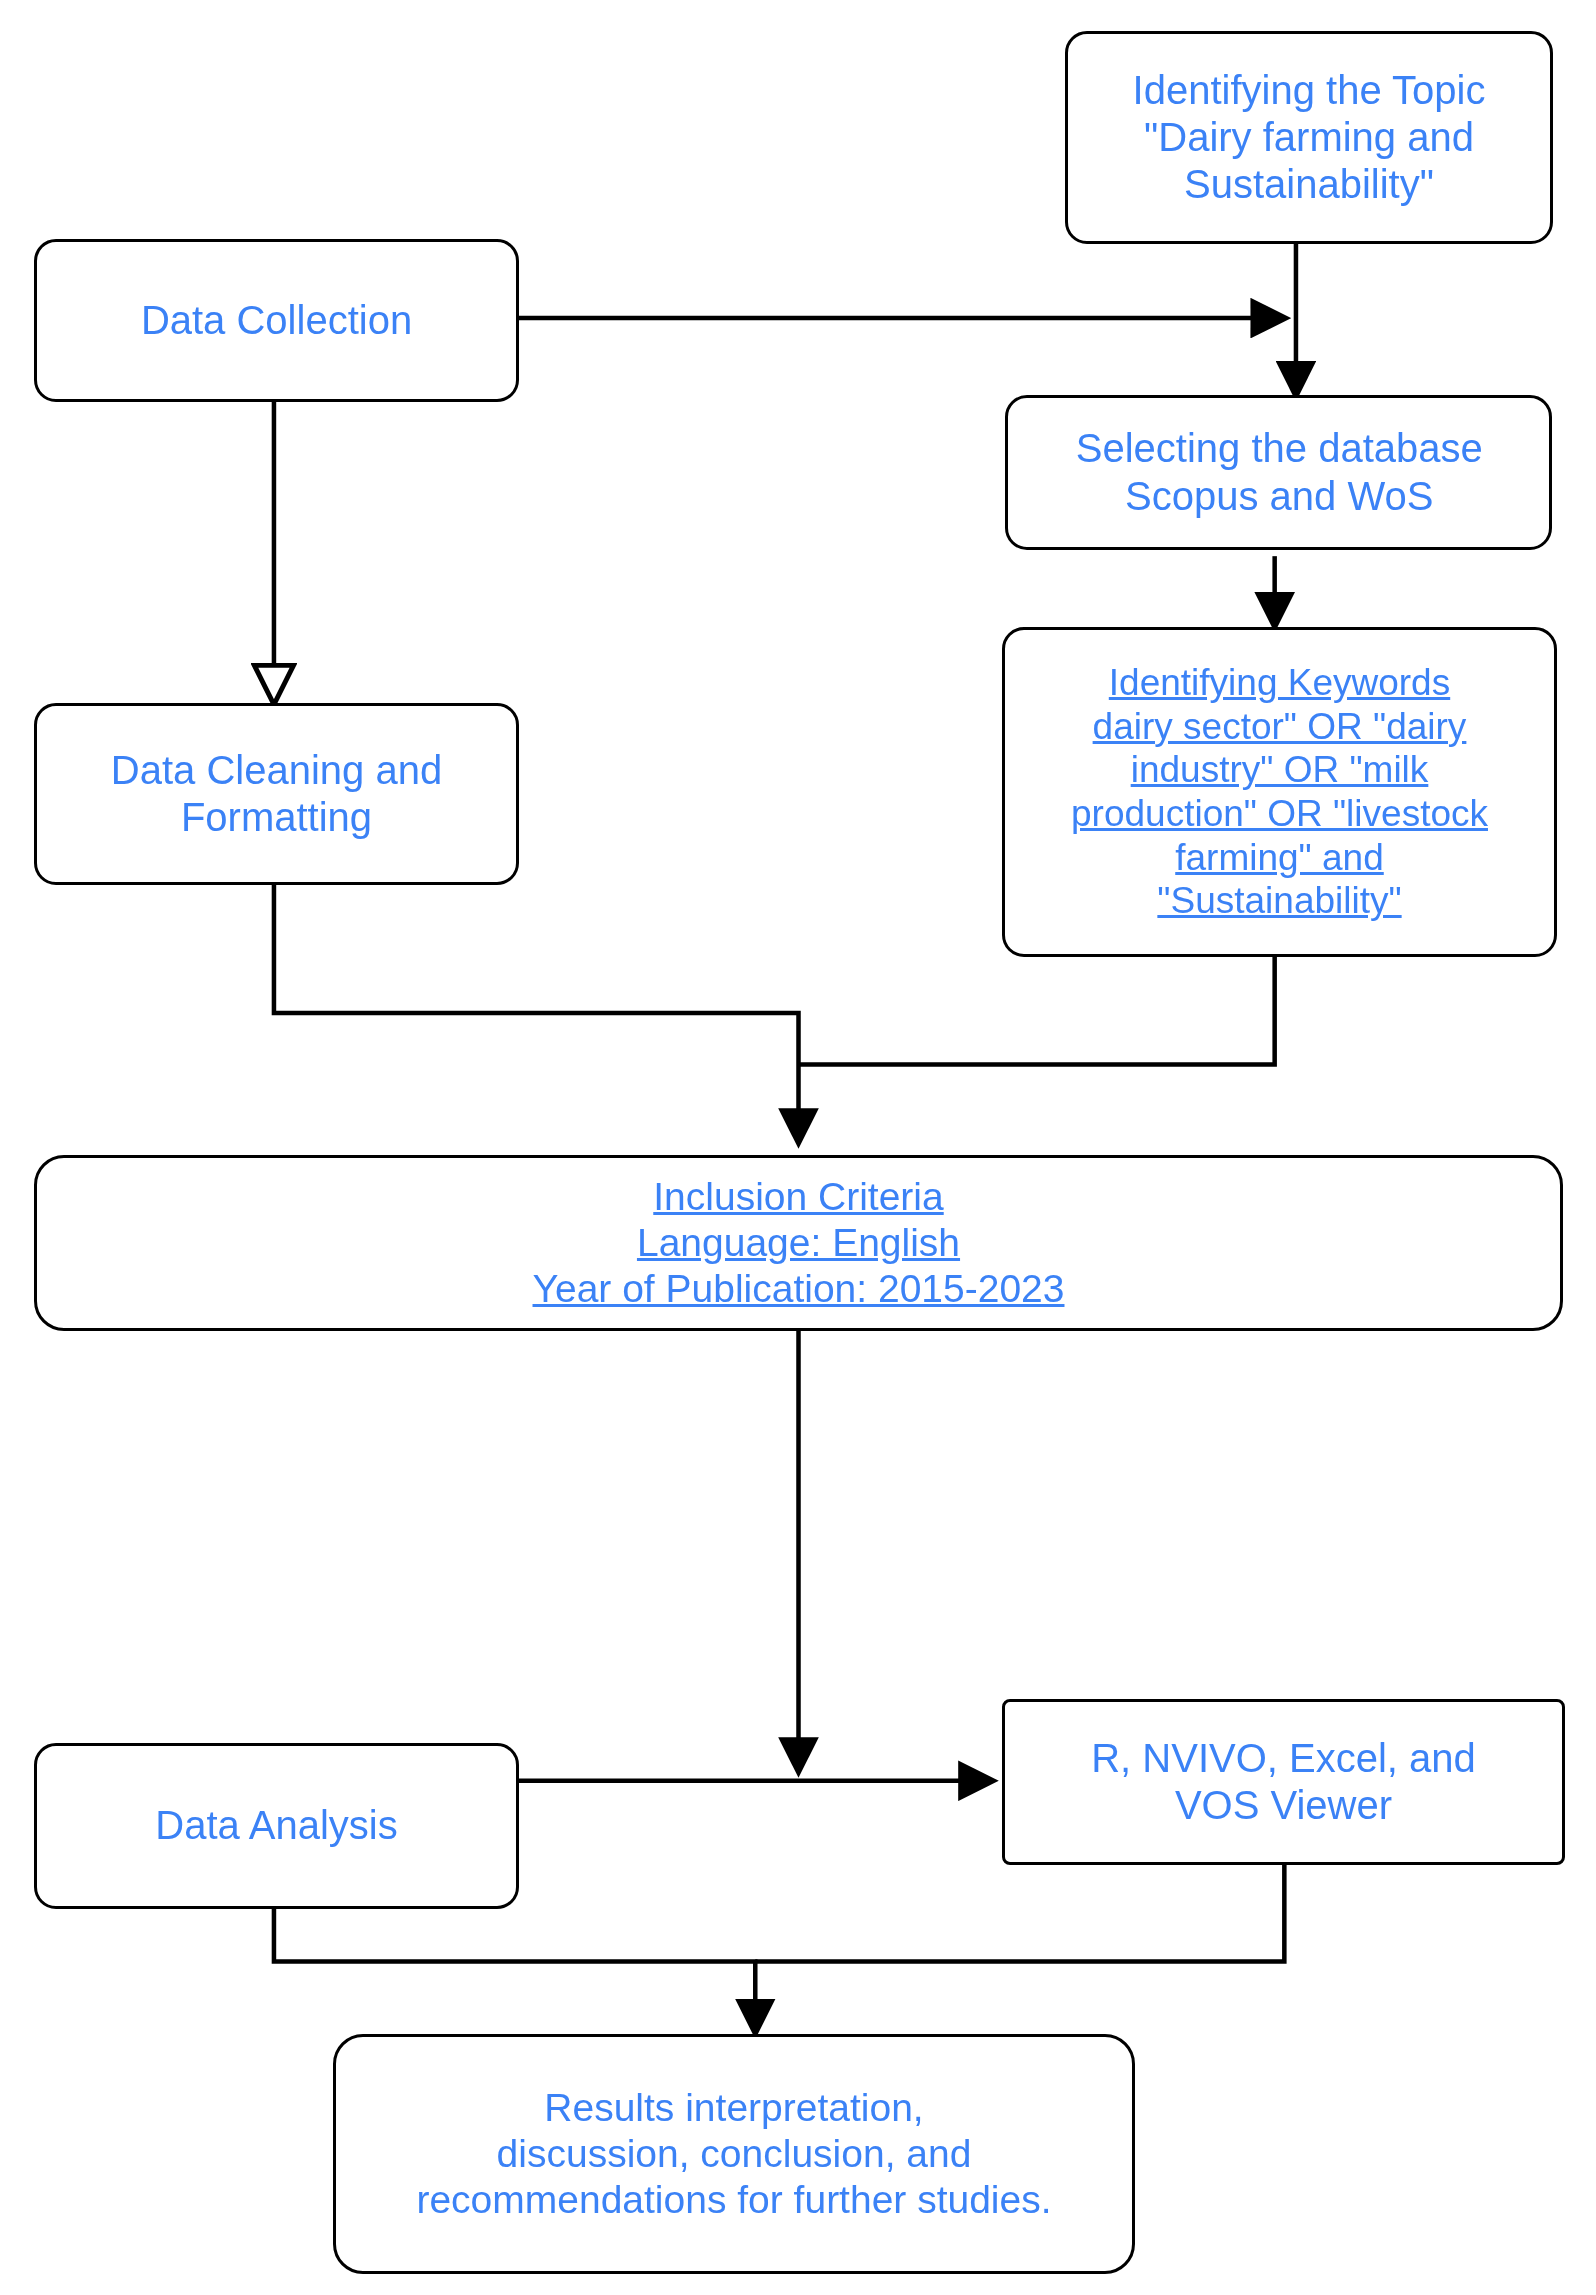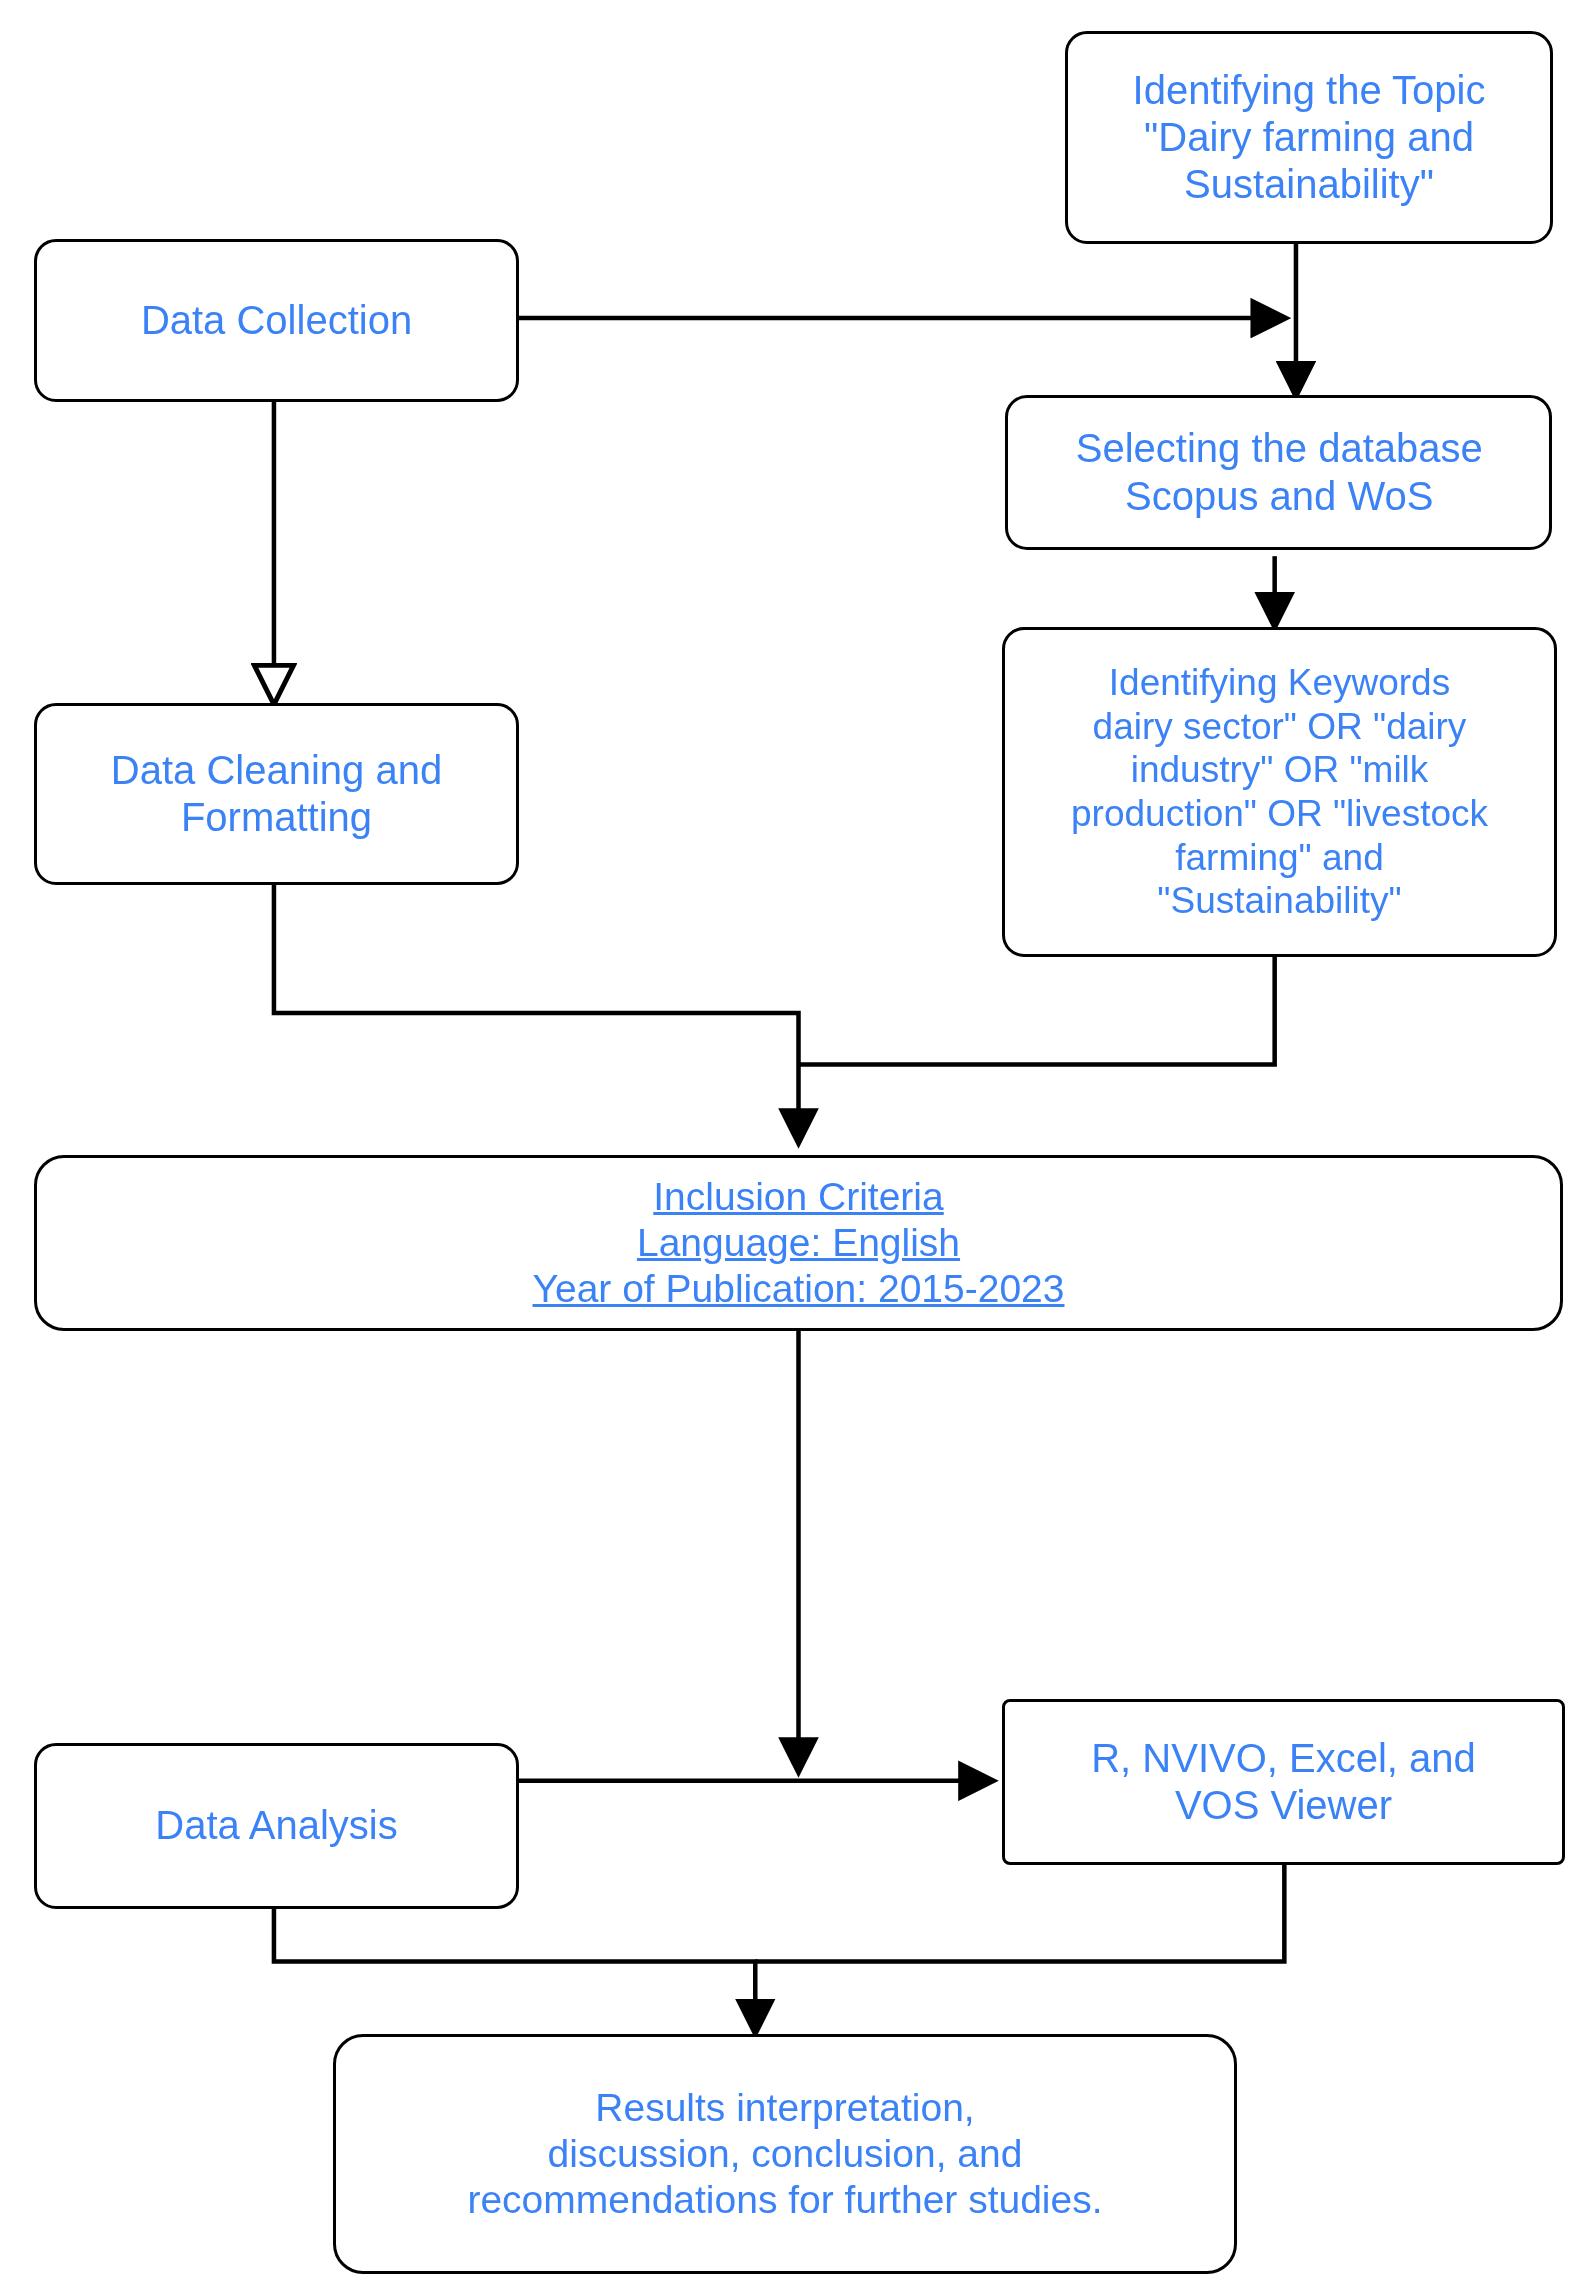--- a/index.html
+++ b/index.html
@@ -94,34 +94,34 @@
 Sustainability"</div>
 
   <div class="node r-small fs-default" style="left:34px; top:239px; width:485px; height:163px;">Data Collection</div>
 
   <div class="node r-small fs-default" style="left:1005px; top:395px; width:547px; height:155px;padding-left:8px;">Selecting the database
 Scopus and WoS</div>
 
   <div class="node r-small fs-default" style="left:34px; top:703px; width:485px; height:182px;">Data Cleaning and
 Formatting</div>
 
-  <div class="node r-small fs-keywords" style="left:1002px; top:627px; width:555px; height:330px;">Identifying Keywords
+  <div class="node r-small fs-keywords" style="left:1002px; top:627px; width:555px; height:330px;text-decoration:underline;">Identifying Keywords
 dairy sector" OR "dairy
 industry" OR "milk
 production" OR "livestock
 farming" and
 "Sustainability"</div>
 
   <div class="node r-big fs-incl" style="left:34px; top:1155px; width:1529px; height:176px;text-decoration:underline;">Inclusion Criteria
 Language: English
 Year of Publication: 2015-2023</div>
 
   <div class="node r-small fs-default" style="left:34px; top:1699px; width:485px; height:166px;margin-top:44px;">Data Analysis</div>
 
   <div class="node r-small fs-default" style="left:1002px; top:1699px; width:563px; height:166px;border-radius:8px;">R, NVIVO, Excel, and
 VOS Viewer</div>
 
-  <div class="node r-big fs-results" style="left:333px; top:2034px; width:904px; height:240px;">Results interpretation,
+  <div class="node r-big fs-results" style="left:333px; top:2034px; width:802px; height:240px;">Results interpretation,
 discussion, conclusion, and
 recommendations for further studies.</div>
 
 </div>
 
 
 </body></html>

